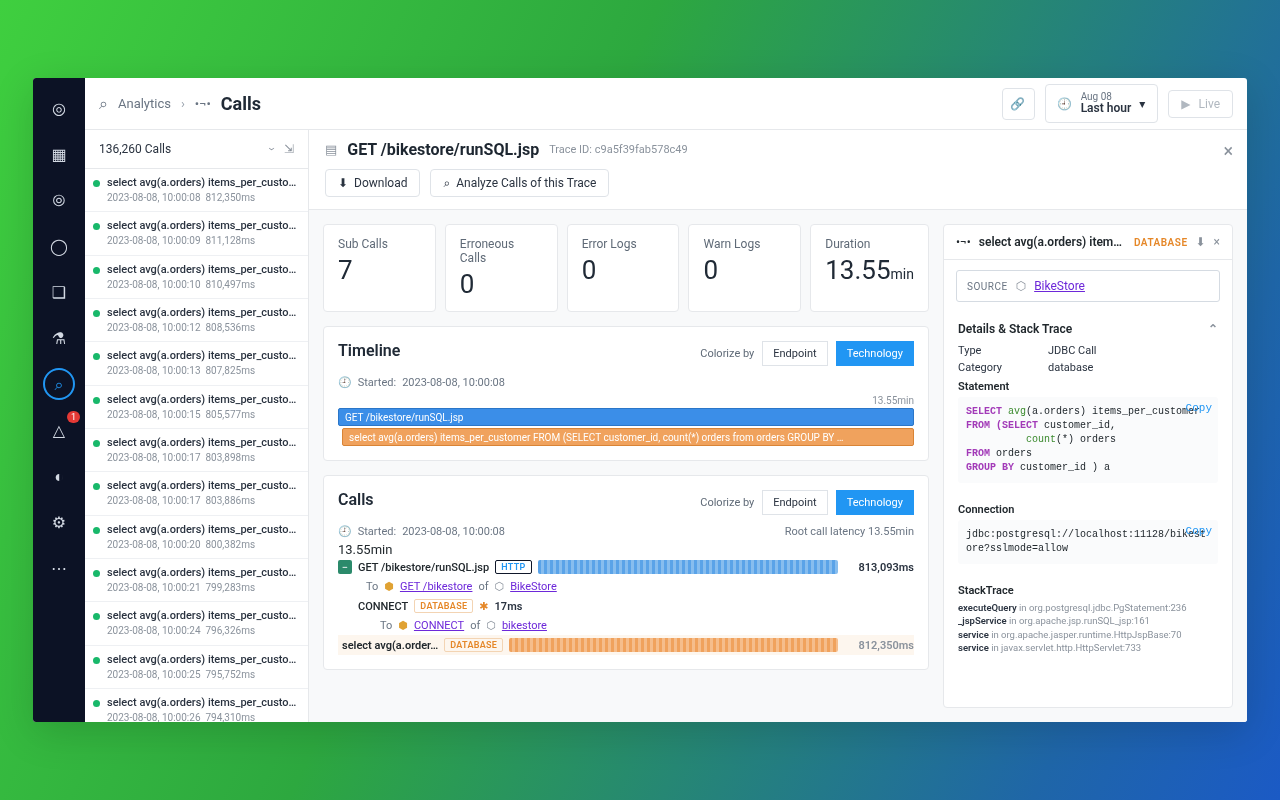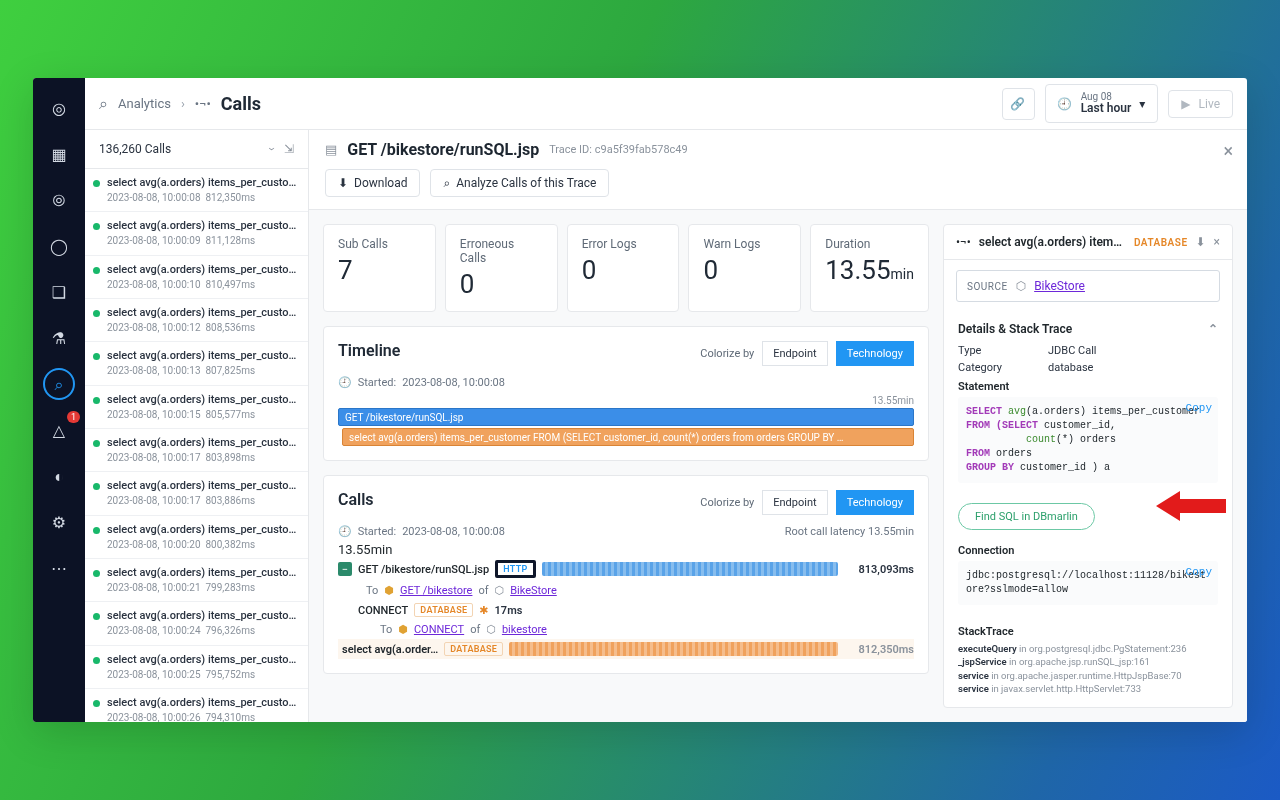--- a/index.html
+++ b/index.html
@@ -254,21 +254,21 @@
   .bar-track .bar.blue { flex: 1; }
 
   
   .tree-row { display: flex; align-items: center; gap: 6px; font-size: 11px; padding: 3px 0; }
   .tree-collapse {
     width: 14px; height: 14px; background: #2b8a6b; color: #fff;
     display: inline-flex; align-items: center; justify-content: center;
     border-radius: 2px; font-size: 11px; cursor: pointer;
   }
   .tag { font-size: 9px; padding: 1px 5px; border-radius: 2px; font-weight: 600; letter-spacing: 0.3px; }
-  .tag.http { color: #2196f3; border: 3px solid #0f172a; }
+  .tag.http { color: #2196f3; border: 1px solid #0f172a; }
   .tag.db { color: #e58728; border: 1px solid #f3d4b3; }
   .link-blue { color: #6d28d9; cursor: pointer; text-decoration: underline; }
   .tree-bar-col { flex: 1; position: relative; height: 14px; }
   .tree-bar {
     position: absolute; top: 0; height: 14px; border-radius: 2px;
     background: repeating-linear-gradient(90deg,#5aa3e8,#5aa3e8 3px,#87bdee 3px,#87bdee 6px);
   }
   .ms-val { font-size: 11px; color: #2a3340; font-weight: 600; min-width: 70px; text-align: right; }
 
   
@@ -633,26 +633,20 @@
                 <div class="statement-label">Statement</div>
                 <div class="code-box">
                   <span class="copy-link">Copy</span>
                   <div><span class="kw">SELECT</span> <span class="fn">avg</span><span>(a.orders) items_per_customer</span></div>
                   <div><span class="kw">FROM (SELECT</span><span> customer_id,</span></div>
                   <div style="padding-left:60px;"><span class="fn">count</span><span>(*) orders</span></div>
                   <div><span class="kw">FROM</span><span> orders</span></div>
                   <div><span class="kw">GROUP BY</span><span> customer_id ) a</span></div>
                 </div>
               </div>
-              <div style="position:relative;">
-                <span class="find-sql-btn">Find SQL in DBmarlin</span>
-                <svg class="red-arrow" style="right:6px;top:-4px;" viewBox="0 0 70 34">
-                  <polygon points="0,17 24,2 24,10 70,10 70,24 24,24 24,32" fill="#e21b1b"></polygon>
-                </svg>
-              </div>
               <div class="rp-section" style="padding-top:4px;">
                 <div class="statement-label">Connection</div>
                 <div class="code-box">
                   <span class="copy-link">Copy</span>
                   <span>jdbc:postgresql://localhost:11128/bikestore?sslmode=allow</span>
                 </div>
               </div>
               <div class="rp-section" style="padding-top:4px;">
                 <div class="statement-label">StackTrace</div>
                 <div class="stacktrace-list" id="stack-list">

